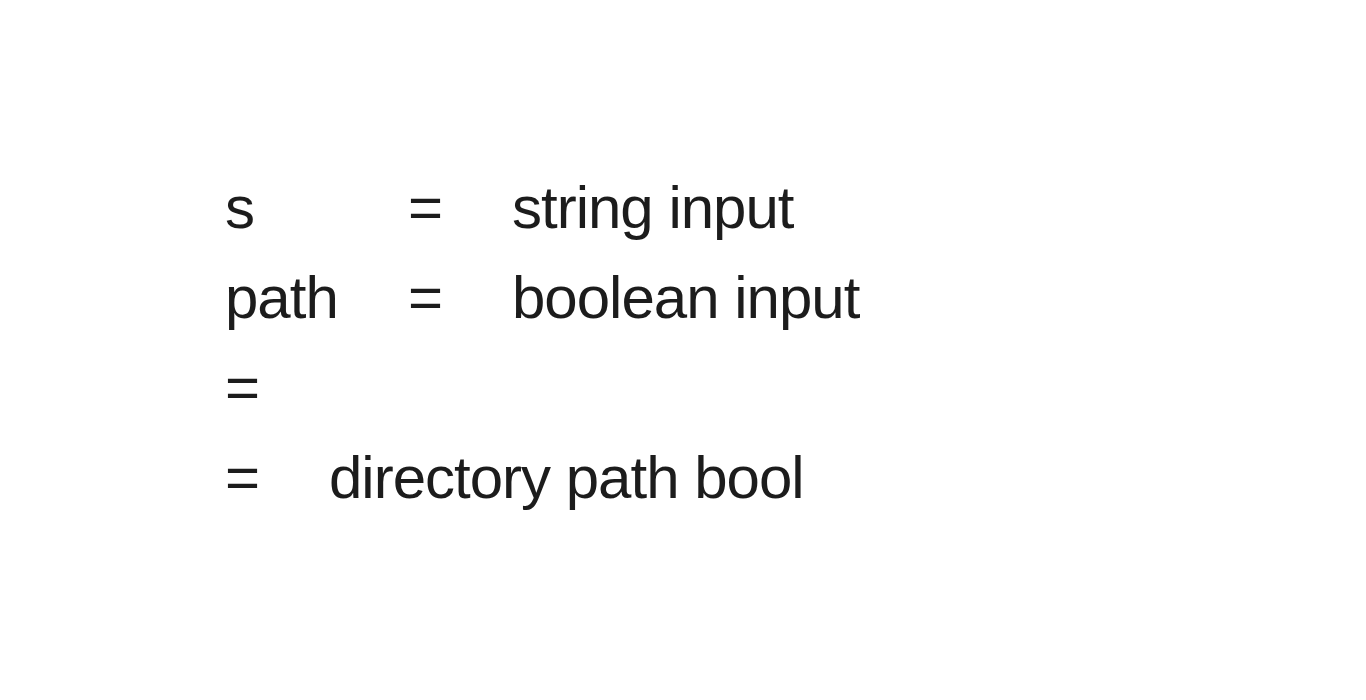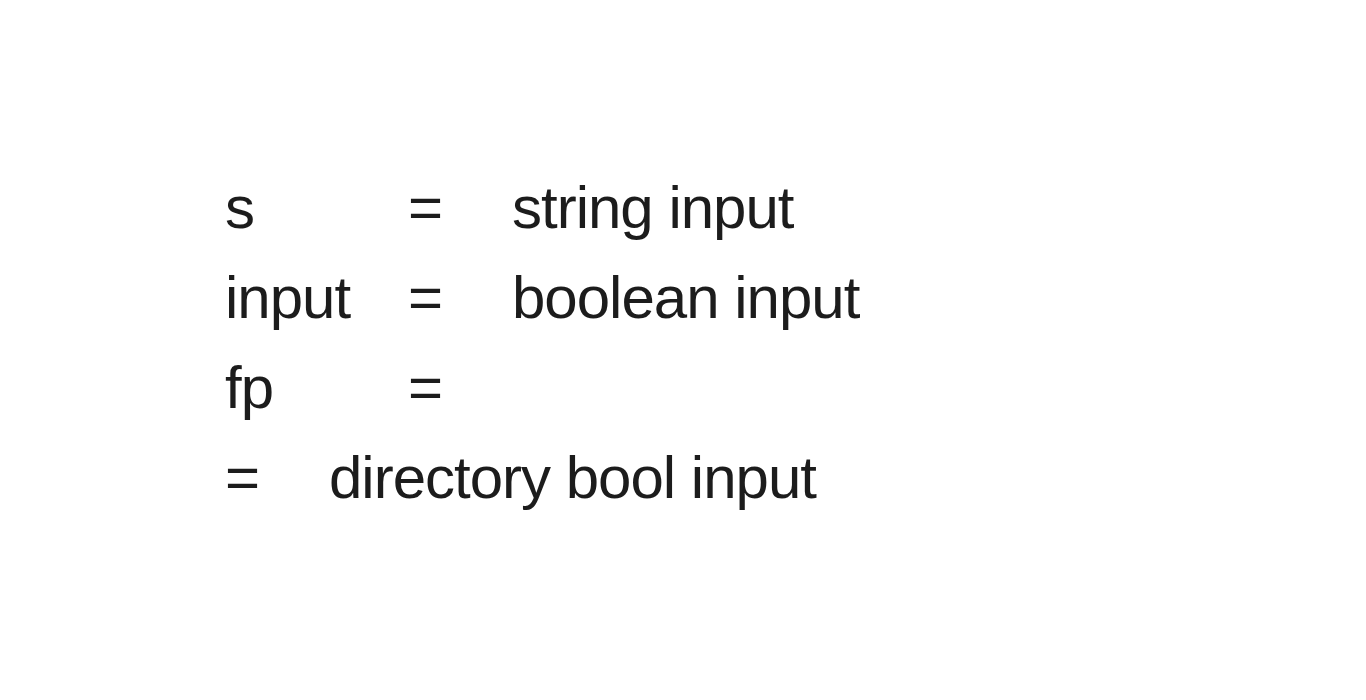--- a/index.html
+++ b/index.html
@@ -52,29 +52,28 @@
 <div class="page">
   <div class="legend">
 
     <div class="legend-row">
       <span class="abbr">s</span>
       <span class="eq">=</span>
       <span class="desc">string input</span>
     </div>
 
     <div class="legend-row">
-      <span class="abbr">input</span>
+      <span class="abbr">path</span>
       <span class="eq">=</span>
       <span class="desc">boolean input</span>
     </div>
 
     <div class="legend-row">
-      <span class="abbr">fp</span>
       <span class="eq">=</span>
     </div>
 
     <div class="legend-row">
       <span class="eq">=</span>
-      <span class="desc">directory bool input</span>
+      <span class="desc">directory path bool</span>
     </div>
 
   </div>
 </div>
 
 </body></html>

